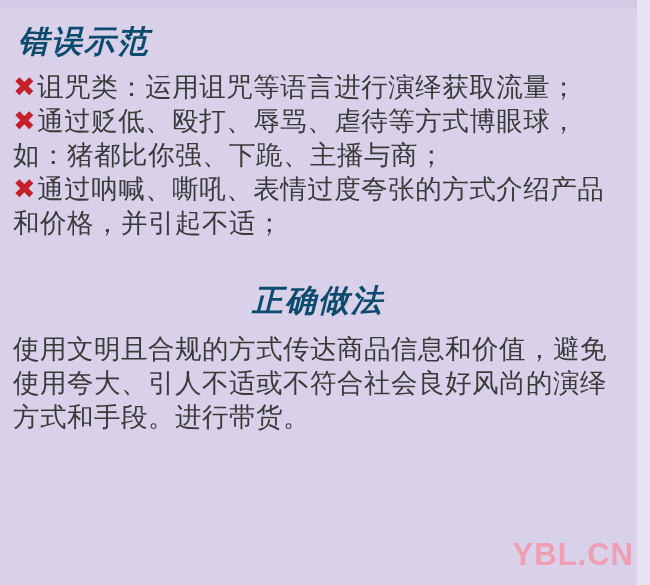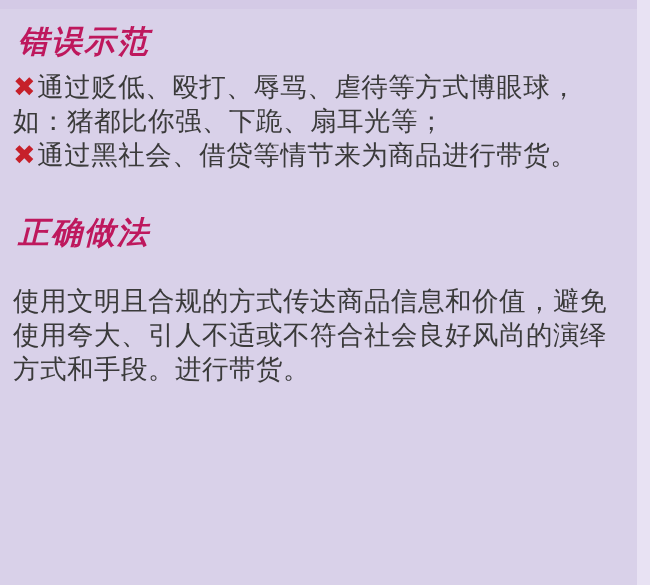--- a/index.html
+++ b/index.html
@@ -28,27 +28,27 @@
   .content {
     position: absolute;
     top: 0; left: 0;
     width: 632px;
     padding: 25px 14px 0 13px;
   }
   .section-heading {
     font-size: 31px;
     font-weight: bold;
     font-style: italic;
-    color: #be185d;
+    color: #0c4a6e;
     letter-spacing: 2px;
     line-height: 34px;
     padding-left: 5px;
   }
   .heading-wrong { margin-bottom: 11px; }
-  .heading-right { margin-top: 44px; margin-bottom: 34px; }
+  .heading-right { margin-top: 44px; margin-bottom: 14px; text-align: center; }
   .bullet-item {
     font-size: 26.5px;
     line-height: 34px;
     color: #3a3a3a;
     letter-spacing: 0.5px;
   }
   .x-mark {
     color: #c6202a;
     font-weight: bold;
     font-size: 27px;
@@ -75,23 +75,25 @@
 
 <div class="page">
   <div class="top-strip"></div>
   <div class="edge-strip"></div>
 
   <div class="content">
 
     <div class="section-heading heading-wrong">错误示范</div>
 
     <div>
-      <p class="bullet-item"><span class="x-mark">✖</span><span>通过贬低、殴打、辱骂、虐待等方式博眼球，如：猪都比你强、下跪、扇耳光等；</span></p>
-      <p class="bullet-item"><span class="x-mark">✖</span><span>通过黑社会、借贷等情节来为商品进行带货。</span></p>
+      <p class="bullet-item"><span class="x-mark">✖</span><span>诅咒类：运用诅咒等语言进行演绎获取流量；</span></p>
+      <p class="bullet-item"><span class="x-mark">✖</span><span>通过贬低、殴打、辱骂、虐待等方式博眼球，如：猪都比你强、下跪、主播与商；</span></p>
+      <p class="bullet-item"><span class="x-mark">✖</span><span>通过呐喊、嘶吼、表情过度夸张的方式介绍产品和价格，并引起不适；</span></p>
     </div>
 
     <div class="section-heading heading-right">正确做法</div>
 
     <p class="body-paragraph">使用文明且合规的方式传达商品信息和价值，避免使用夸大、引人不适或不符合社会良好风尚的演绎方式和手段。进行带货。</p>
 
   </div>
 
+  <div class="watermark">YBL.CN</div>
 </div>
 
 </body></html>

